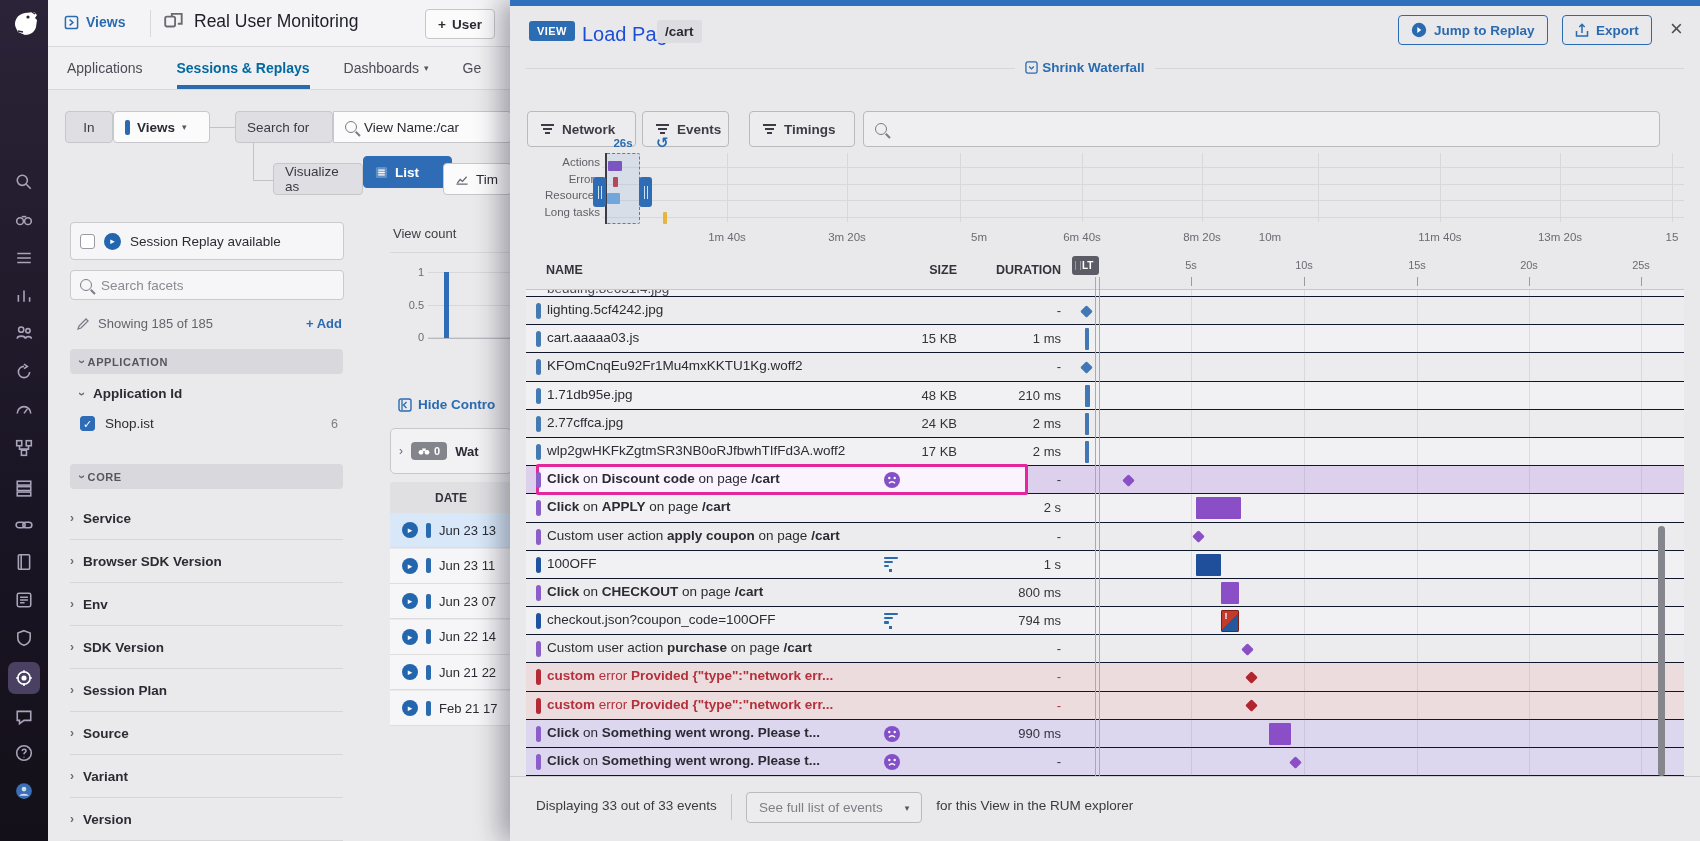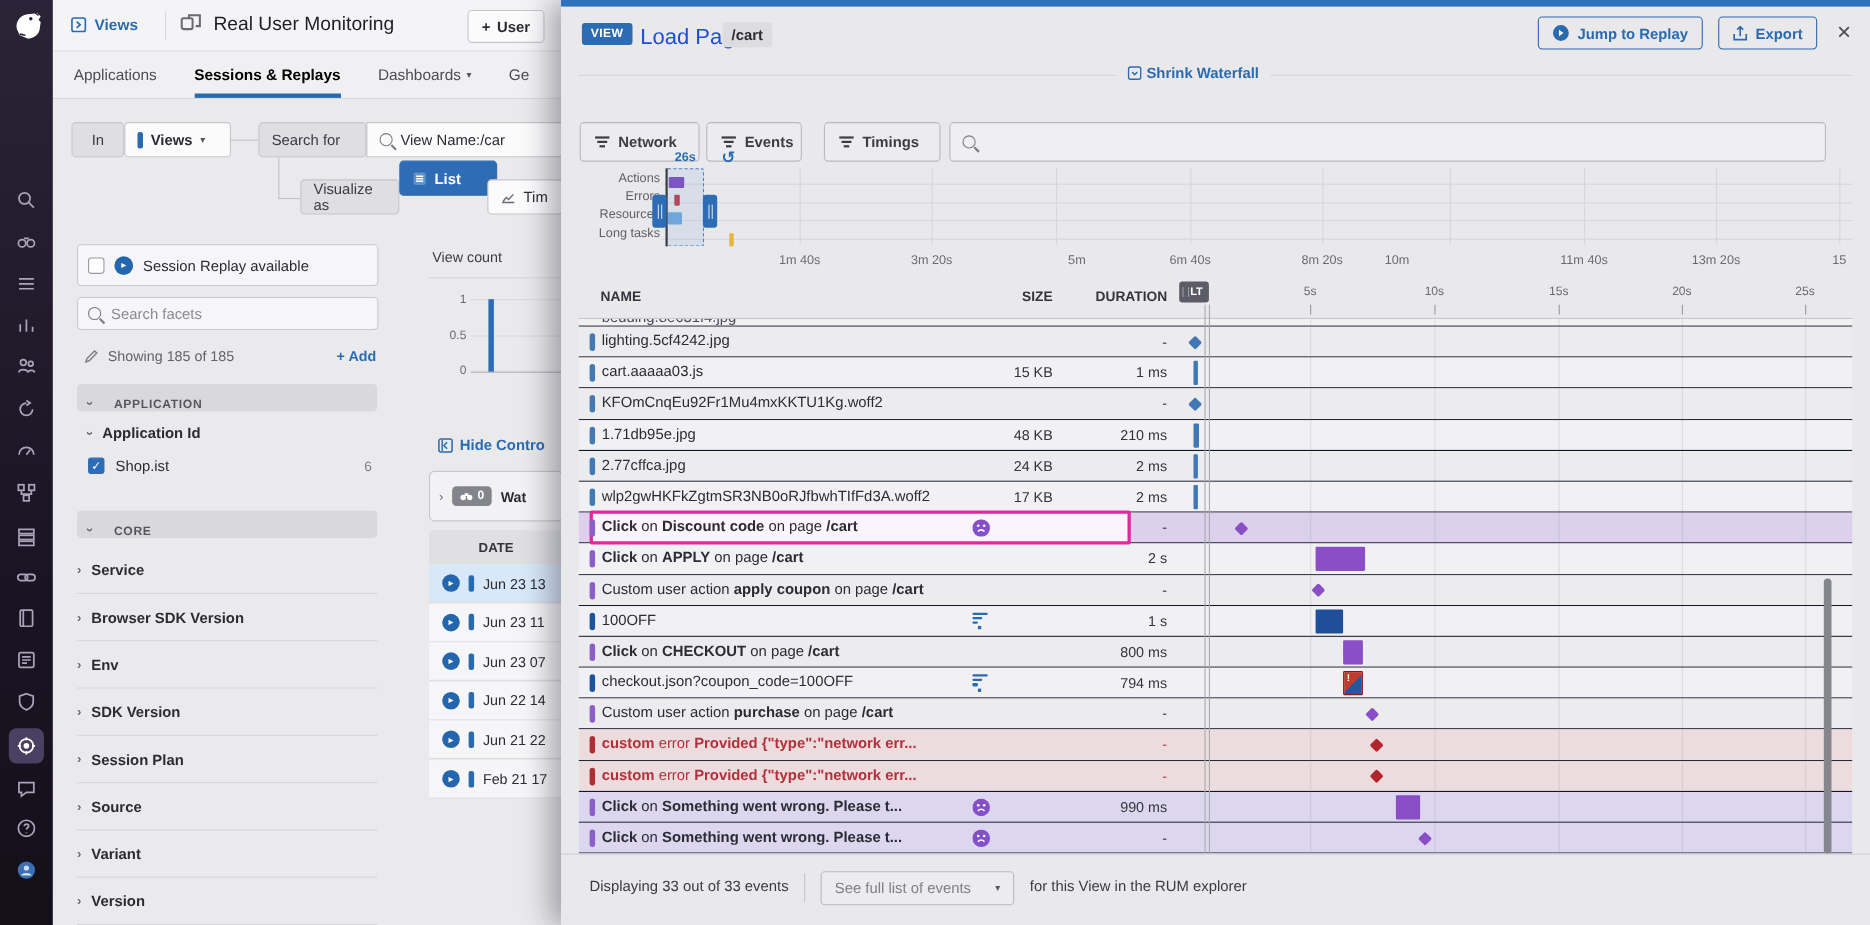--- a/index.html
+++ b/index.html
@@ -10,37 +10,37 @@
 
   
   #left-ui{position:absolute;left:0;top:0;width:512px;height:841px;background:#eaeaec;overflow:hidden}
   #hdrbar{position:absolute;left:48px;top:0;width:464px;height:47px;background:#f4f4f6;border-bottom:1px solid #d9d9dc}
   .nav-views{position:absolute;left:64px;top:14px;display:flex;gap:7px;align-items:center;color:#2a6bb0;font-weight:700;font-size:14px}
   .vdiv{position:absolute;left:150px;top:10px;width:1px;height:27px;background:#d9d9dc}
   .rum-title{position:absolute;left:163px;top:10px;display:flex;gap:9px;align-items:center;font-size:17.5px;color:#1e1e28;font-weight:500}
   .save-btn{position:absolute;left:425px;top:9px;height:30px;padding:0 12px;border:1px solid #c6c6cb;border-radius:4px;background:#fbfbfc;font-size:13.5px;font-weight:600;color:#2b2b33;display:flex;align-items:center;gap:6px}
   #tabsbar{position:absolute;left:48px;top:47px;width:464px;height:43px;background:#f0f0f2;border-bottom:1px solid #d9d9dc;display:flex;align-items:center;gap:34px;padding-left:19px}
   .tab{font-size:14px;color:#4c4c56;white-space:nowrap;position:relative;height:42px;display:flex;align-items:center;gap:5px}
-  .tab.active{color:#000000;font-weight:700}
+  .tab.active{color:#0369a1;font-weight:700}
   .tab.active::after{content:"";position:absolute;left:0;right:0;bottom:0;height:4px;background:#2a6bb0}
   .caret{font-size:9px;color:#55555e}
   .chip{height:32px;display:flex;align-items:center;gap:7px;padding:0 11px;border:1px solid #c6c6cb;border-radius:4px;font-size:13.5px}
   .chip.gray{background:#dfdfe3;color:#3a3a44}
   .chip.white{background:#fbfbfc}
   .blue-pill{width:5px;height:15px;border-radius:2px;background:#2a6bb0}
   .conn{background:#c2c2c8}
   .viz-on{background:#2e6db5;color:#fff;border-color:#2e6db5;font-weight:700}
   .mag{width:12px;height:12px;border:1.6px solid #7c7c86;border-radius:50%;position:relative;flex:0 0 auto}
   .mag::after{content:"";position:absolute;width:6px;height:1.6px;background:#7c7c86;transform:rotate(45deg);left:9px;top:11px}
   
   .fbox{position:absolute;left:70px;width:274px;border:1px solid #c9c9ce;border-radius:4px;background:#f6f6f8;display:flex;align-items:center;gap:9px;padding:0 9px;font-size:13.5px}
   .cbx{width:15px;height:15px;border:1.5px solid #9a9aa2;border-radius:3px;background:#fff;flex:0 0 auto}
   .cbx.on{background:#2e6db5;border-color:#2e6db5;color:#fff;font-size:11px;line-height:14px;text-align:center}
   .playc{width:17px;height:17px;border-radius:50%;background:#2466ad;color:#fff;font-size:9px;display:flex;align-items:center;justify-content:center;flex:0 0 auto}
-  .sect-h{position:absolute;left:70px;width:273px;height:25px;background:#d9d9dd;border-radius:4px;display:flex;align-items:flex-end;gap:19px;padding:0 10px;font-size:11px;font-weight:700;letter-spacing:.6px;color:#55555e}
+  .sect-h{position:absolute;left:70px;width:273px;height:25px;background:#d9d9dd;border-radius:4px;display:flex;align-items:center;gap:3px;padding:0 10px;font-size:11px;font-weight:700;letter-spacing:.6px;color:#55555e}
   .chev{color:#6a6a73;font-size:12px;display:inline-block}
   .chev.down{transform:rotate(90deg)}
   .facet-row{position:absolute;left:70px;width:273px;height:43px;display:flex;align-items:center;gap:9px;border-bottom:1px solid #d6d6d9;font-size:13.5px;font-weight:700;color:#2b2b33}
   
   .mid-lbl{position:absolute;font-size:13px;color:#3c3c46}
   .grid-h{position:absolute;height:1px;background:#d8d8db}
   .date-row{position:absolute;left:390px;width:122px;height:35px;background:#f6f6f8;border-bottom:1px solid #ddddde;display:flex;align-items:center;gap:8px;padding-left:12px;font-size:13px}
   .link-blue{color:#2a6bb0;font-weight:600;font-size:13.5px}
 
   
@@ -177,21 +177,21 @@
       </div>
     <div class="chip white abs" style="left:333px;top:111px;width:179px;border-radius:0 4px 4px 0">
       <span class="mag"></span>
       <input style="border: 0px; outline: none; background: transparent; width: 120px; font-size: 13.5px; font-family: inherit; color: rgb(43, 43, 51);" value="View Name:/car">
     </div>
     <div class="abs conn" style="left:253px;top:143px;width:1px;height:38px"></div>
     <div class="abs conn" style="left:253px;top:180px;width:20px;height:1px"></div>
     <div class="chip gray abs" style="left:273px;top:163px;width:90px">
         <span>Visualize as</span>
       </div>
-    <div class="chip viz-on abs" style="left:363px;top:146px;width:89px">
+    <div class="chip viz-on abs" style="left:363px;top:156px;width:89px">
       <svg width="13" height="13" viewBox="0 0 14 14">
           <rect x="1" y="1" width="12" height="12" rx="2" fill="#fff" opacity=".25"></rect>
           <path d="M3.5 4.5h7M3.5 7h7M3.5 9.5h7" stroke="#fff" stroke-width="1.4"></path>
         </svg>
       <span>List</span>
     </div>
     <div class="chip white abs" style="left:443px;top:163px;width:69px">
       <svg width="14" height="13" viewBox="0 0 14 14">
           <path d="M1 12h12M2 11l3-4 2.5 2L12 4" stroke="#6a6a73" stroke-width="1.4" fill="none"></path>
         </svg>

